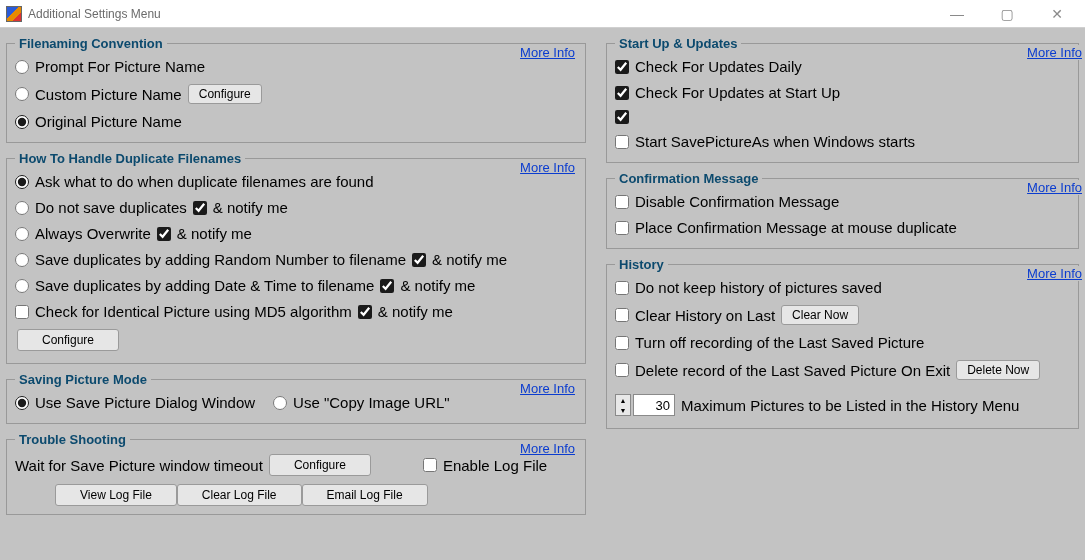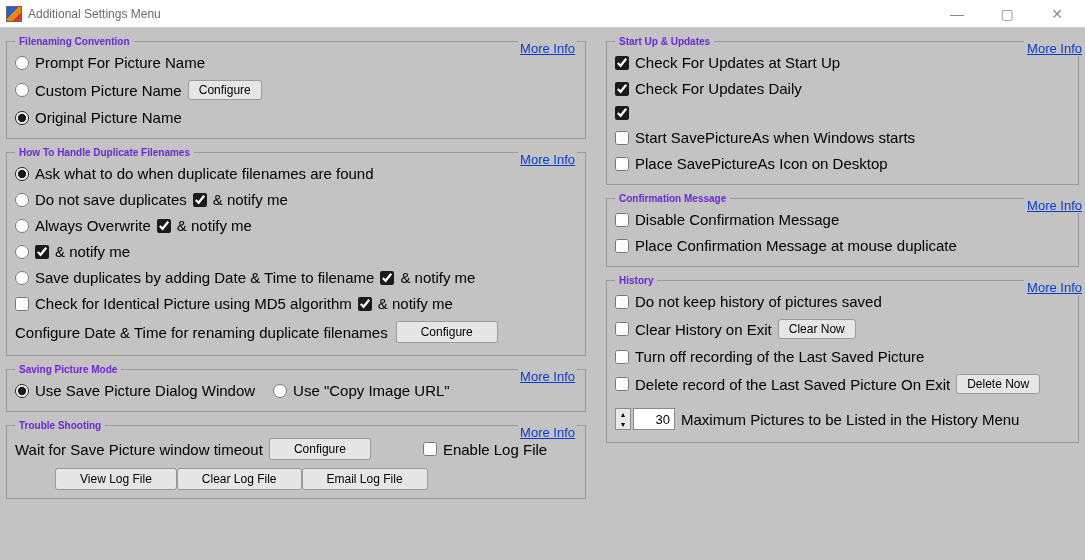--- a/index.html
+++ b/index.html
@@ -44,23 +44,23 @@
   .col-left { flex: 0 0 580px; }
   .col-right { flex: 1; }
   fieldset {
     border: 1px solid #999;
     margin-top: 8px;
     padding: 2px 8px 8px 8px;
     position: relative;
   }
   legend {
     padding: 0 4px;
-    font-size: 10px;
+    font-size: 13px;
     font-weight: bold;
-    color: #6d28d9;
+    color: #0c4a6e;
   }
   .moreinfo {
     position: absolute;
     right: 8px;
     top: -6px;
     color: #0b3ccf;
     font-size: 13px;
     text-decoration: underline;
     background: #c3c3c3;
     padding: 0 2px;
@@ -177,37 +177,37 @@
         <span class="inline-label">&amp; notify me</span>
       </div>
       <div class="row">
         <input type="radio" name="dup" style="">
         <span class="inline-label">Always Overwrite</span>
         <input type="checkbox" checked="" style="">
         <span class="inline-label">&amp; notify me</span>
       </div>
       <div class="row">
         <input type="radio" name="dup" style="">
+        <span class="inline-label">Save duplicates by adding Random Number to filename</span>
         <input type="checkbox" checked="" style="">
         <span class="inline-label">&amp; notify me</span>
       </div>
       <div class="row">
         <input type="radio" name="dup" style="">
         <span class="inline-label">Save duplicates by adding Date &amp; Time to filename</span>
         <input type="checkbox" checked="" style="">
         <span class="inline-label">&amp; notify me</span>
       </div>
       <div class="row">
         <input type="checkbox" style="">
         <span class="inline-label">Check for Identical Picture using MD5 algorithm</span>
         <input type="checkbox" checked="" style="">
         <span class="inline-label">&amp; notify me</span>
       </div>
       <div class="row">
-        <span class="inline-label">Configure Date &amp; Time for renaming duplicate filenames</span>
         <button class="btn btn-wide small-gap">Configure</button>
       </div>
     </fieldset>
 
     <fieldset>
       <legend>Saving Picture Mode</legend>
       <a class="moreinfo">More Info</a>
       <div class="row">
         <input type="radio" name="save" checked="" style="">
         <span class="inline-label">Use Save Picture Dialog Window</span>
@@ -236,36 +236,32 @@
 
   </div>
 
   <div class="col col-right">
 
     <fieldset>
       <legend>Start Up &amp; Updates</legend>
       <a class="moreinfo-right">More Info</a>
       <div class="row">
         <input type="checkbox" checked="" style="">
+        <span class="inline-label">Check For Updates Daily</span>
+      </div>
+      <div class="row">
+        <input type="checkbox" checked="" style="">
         <span class="inline-label">Check For Updates at Start Up</span>
       </div>
       <div class="row">
         <input type="checkbox" checked="" style="">
-        <span class="inline-label">Check For Updates Daily</span>
-      </div>
-      <div class="row">
-        <input type="checkbox" checked="" style="">
       </div>
       <div class="row">
         <input type="checkbox" style="">
         <span class="inline-label">Start SavePictureAs when Windows starts</span>
-      </div>
-      <div class="row">
-        <input type="checkbox" style="">
-        <span class="inline-label">Place SavePictureAs Icon on Desktop</span>
       </div>
     </fieldset>
 
     <fieldset>
       <legend>Confirmation Message</legend>
       <a class="moreinfo-right">More Info</a>
       <div class="row">
         <input type="checkbox" style="">
         <span class="inline-label">Disable Confirmation Message</span>
       </div>
@@ -277,21 +273,21 @@
 
     <fieldset>
       <legend>History</legend>
       <a class="moreinfo-right">More Info</a>
       <div class="row">
         <input type="checkbox" style="">
         <span class="inline-label">Do not keep history of pictures saved</span>
       </div>
       <div class="row">
         <input type="checkbox" style="">
-        <span class="inline-label">Clear History on Exit</span>
+        <span class="inline-label">Clear History on Last</span>
         <button class="btn">Clear Now</button>
       </div>
       <div class="row">
         <input type="checkbox" style="">
         <span class="inline-label">Turn off recording of the Last Saved Picture</span>
       </div>
       <div class="row">
         <input type="checkbox" style="">
         <span class="inline-label">Delete record of the Last Saved Picture On Exit</span>
         <button class="btn">Delete Now</button>

